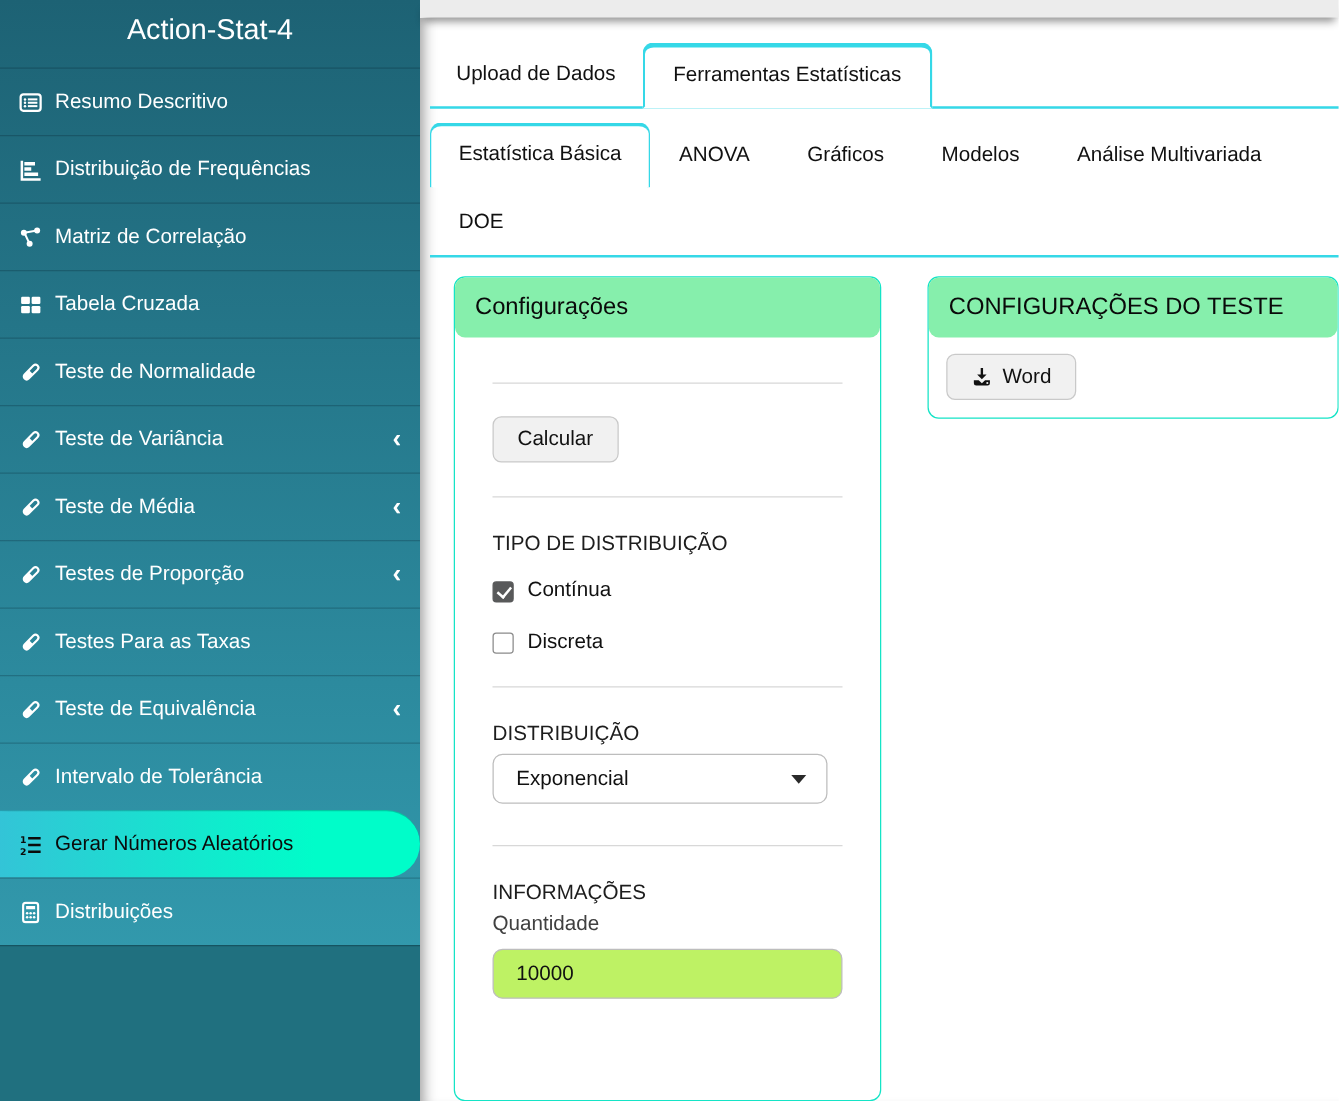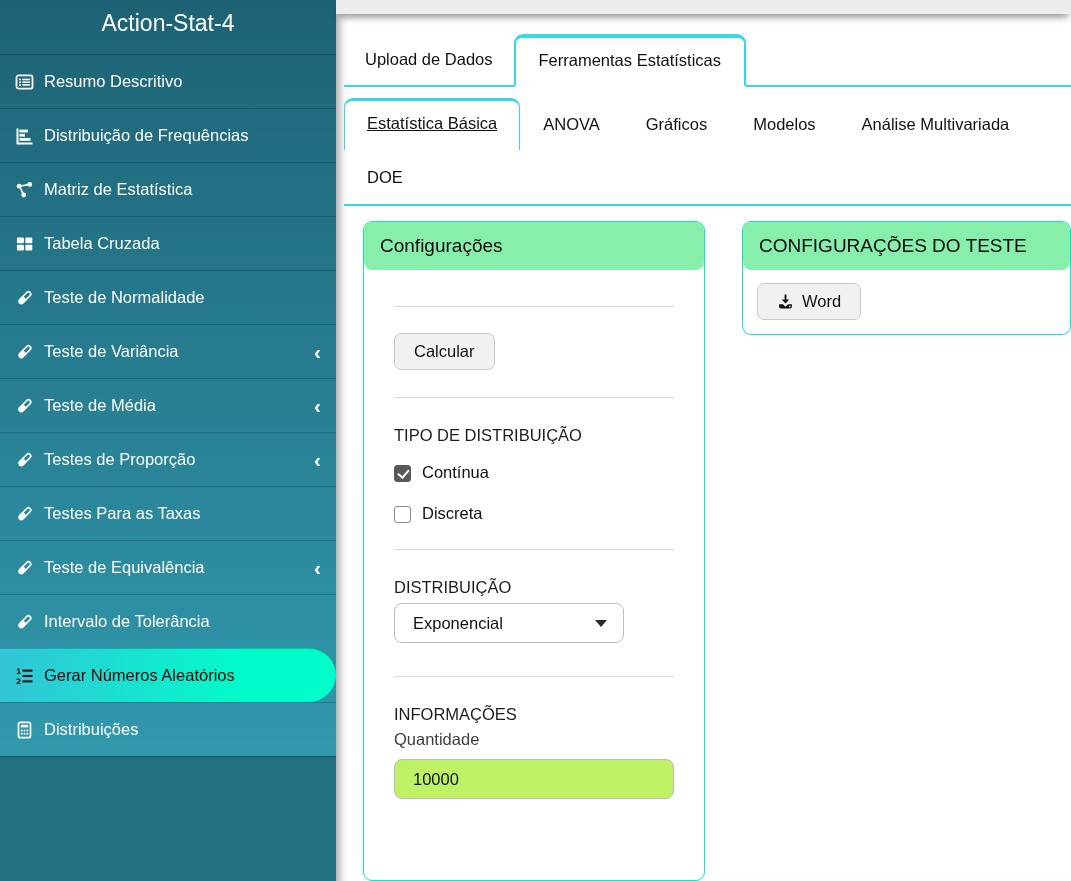--- a/index.html
+++ b/index.html
@@ -54,21 +54,21 @@
   .main-tabs { display:flex; margin-left:8px; border-bottom:2px solid #35d8e7; align-items:flex-end; }
   .tab { padding:16px 21px; font-size:16.5px; cursor:pointer; white-space:nowrap; }
   .tab.active {
     border:2px solid #35d8e7; border-top:4px solid #35d8e7; border-bottom:2px solid #fff;
     border-radius:9px 9px 0 0; margin-bottom:-2px; background:#fff; padding:13px 23px 15px;
   }
   .sub-tabs { display:flex; flex-wrap:wrap; margin:11px 0 0 8px; border-bottom:2px solid #35d8e7; align-items:flex-start; }
   .stab { padding:17px 23px; font-size:16.5px; cursor:pointer; white-space:nowrap; }
   .stab.active {
     border:1.5px solid #35d8e7; border-top:3.5px solid #35d8e7; border-bottom:none;
-    border-radius:9px 9px 0 0; background:#fff; padding:13px 22px 17px;text-decoration:underline;
+    border-radius:9px 9px 0 0; background:#fff; padding:13px 22px 17px;
   }
   .flex-break { flex-basis:100%; height:0; }
 
   
   .cards { display:flex; align-items:flex-start; gap:37px; margin:15px 0 0 27px; }
   .card { background:#fff; border:1px solid #14e4c6; border-radius:9px; }
   .card-head {
     background:#86efac; border-radius:8px; padding:13px 16px;
     font-size:19px; color:#0a0a0a;
   }
@@ -94,21 +94,21 @@
     width:17px; height:17px; border:1.5px solid #8a8a8a; border-radius:3px;
     background:#fff; position:relative; flex:0 0 17px;
   }
   .cb.checked { background:#58595a; border-color:#58595a; }
   .cb.checked::after {
     content:""; position:absolute; left:5px; top:1px; width:4.5px; height:9px;
     border:solid #fff; border-width:0 2.4px 2.4px 0; transform:rotate(40deg);
   }
 
   .select-box {
-    width:230px; height:40px; border:1px solid #bdbdbd; border-radius:8px; background:#fff;
+    width:268px; height:40px; border:1px solid #bdbdbd; border-radius:8px; background:#fff;
     display:flex; align-items:center; justify-content:space-between;
     padding:0 16px 0 18px; font-size:16.5px; cursor:pointer;
   }
   .caret {
     width:0; height:0; border-left:6.5px solid transparent; border-right:6.5px solid transparent;
     border-top:7.5px solid #2a2a2a;
   }
   .text-input {
     width:280px; height:40px; border:1px solid #bdbdbd; border-radius:8px;
     padding:0 18px; font-size:16.5px; font-family:inherit; color:#111; display:block; background:#bef264;
@@ -151,21 +151,21 @@
 
     <div class="side-item">
       <span class="icon">
         <svg width="19" height="18" viewBox="0 0 18 18">
             <path d="M4 5.2L14 3.4M4 5.2l4 8.5" stroke="currentColor" stroke-width="1.6" fill="none"></path>
             <circle cx="3.6" cy="5.2" r="2.4" fill="currentColor"></circle>
             <circle cx="14.2" cy="3.4" r="2.4" fill="currentColor"></circle>
             <circle cx="8.2" cy="14" r="2.4" fill="currentColor"></circle>
           </svg>
       </span>
-      <span>Matriz de Estatística</span>
+      <span>Matriz de Correlação</span>
     </div>
 
     <div class="side-item">
       <span class="icon">
         <svg width="19" height="18" viewBox="0 0 18 18">
             <rect x="1.4" y="2.4" width="7" height="5.8" rx="1" fill="currentColor"></rect>
             <rect x="9.8" y="2.4" width="7" height="5.8" rx="1" fill="currentColor"></rect>
             <rect x="1.4" y="9.8" width="7" height="5.8" rx="1" fill="currentColor"></rect>
             <rect x="9.8" y="9.8" width="7" height="5.8" rx="1" fill="currentColor"></rect>
           </svg>

